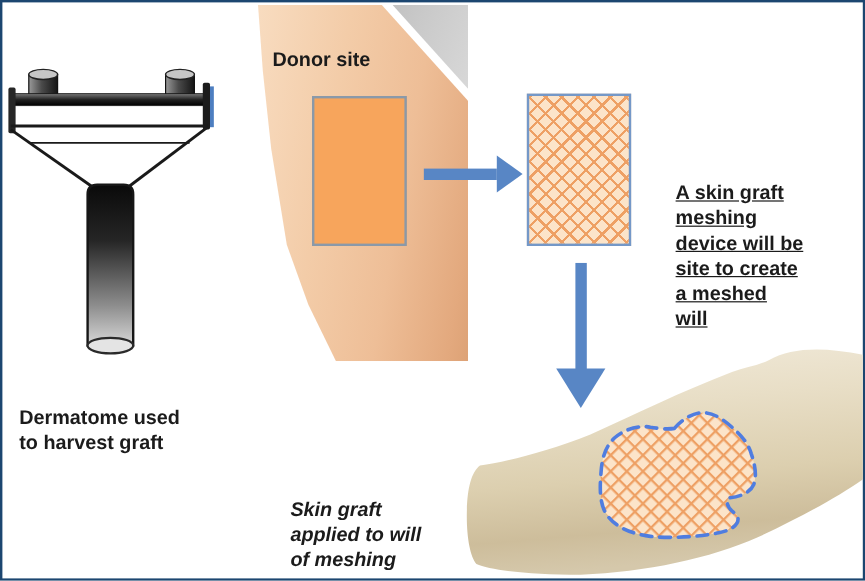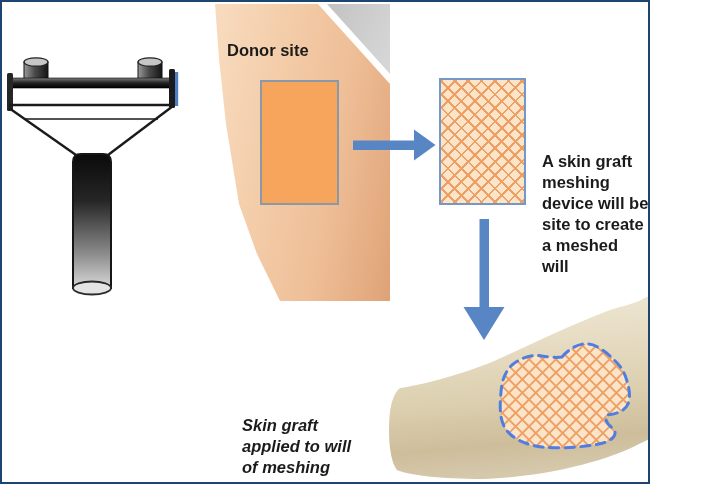--- a/index.html
+++ b/index.html
@@ -1,20 +1,20 @@
 <!DOCTYPE html>
 <html><head>
 <meta charset="utf-8">
 <style>
   * { margin:0; padding:0; box-sizing:border-box; }
   html,body { width:721px; height:484px; background:#ffffff; }
   body { font-family:"Liberation Sans", sans-serif; }
 
   #canvas {
-    position:relative; width:650px; height:484px;
+    position:relative; width:721px; height:484px;
     background:#ffffff; border:2px solid #1C4670; overflow:hidden;
   }
 
   .caption {
     position:absolute; color:#1b1b1b; font-weight:600;
     font-size:16.5px; line-height:21px; white-space:nowrap;
   }
 
   
   #dermatome { position:absolute; left:4px; top:50px; }
@@ -46,21 +46,21 @@
     background-image:
       repeating-linear-gradient(45deg,  #EEA064 0 1.9px, transparent 1.9px 9.5px),
       repeating-linear-gradient(135deg, #EEA064 0 1.9px, transparent 1.9px 9.5px);
   }
 
   
   #arrow-right { position:absolute; left:351px; top:127px; }
   #arrow-down  { position:absolute; left:461px; top:217px; }
 
   
-  #meshing-caption  { left:540px; top:149px; }
+  #meshing-caption  { left:561px; top:149px;text-decoration:underline; }
   #dermatome-caption{ left:14px;  top:336px; }
   #applied-caption  { left:240px; top:413px;font-style:italic; }
 
   
   #recipient-arm { position:absolute; left:386px; top:282px; }
 </style>
 </head>
 <body>
 
 <div id="canvas">
@@ -177,20 +177,24 @@
              C 230 152, 222 158, 211 160
              C 196 163, 172 165, 154 163
              C 138 161, 124 155, 117 144
              C 111 134, 112 120, 113 108
              C 114 96, 117 88, 124 81
              C 132 74, 144 70, 154 72
              C 160 73, 168 74, 174 73
              Z" fill="url(#meshPat)" stroke="#4F7DE0" stroke-width="3" stroke-dasharray="9 6.5" stroke-linecap="round" stroke-linejoin="round"></path>
   </svg>
 
+  <div id="dermatome-caption" class="caption">
+    <div>Dermatome used</div>
+    <div>to harvest graft</div>
+  </div>
 
   <div id="applied-caption" class="caption">
     <div>Skin graft</div>
     <div>applied to will</div>
     <div>of meshing</div>
   </div>
 
 </div>
 
 </body></html>

